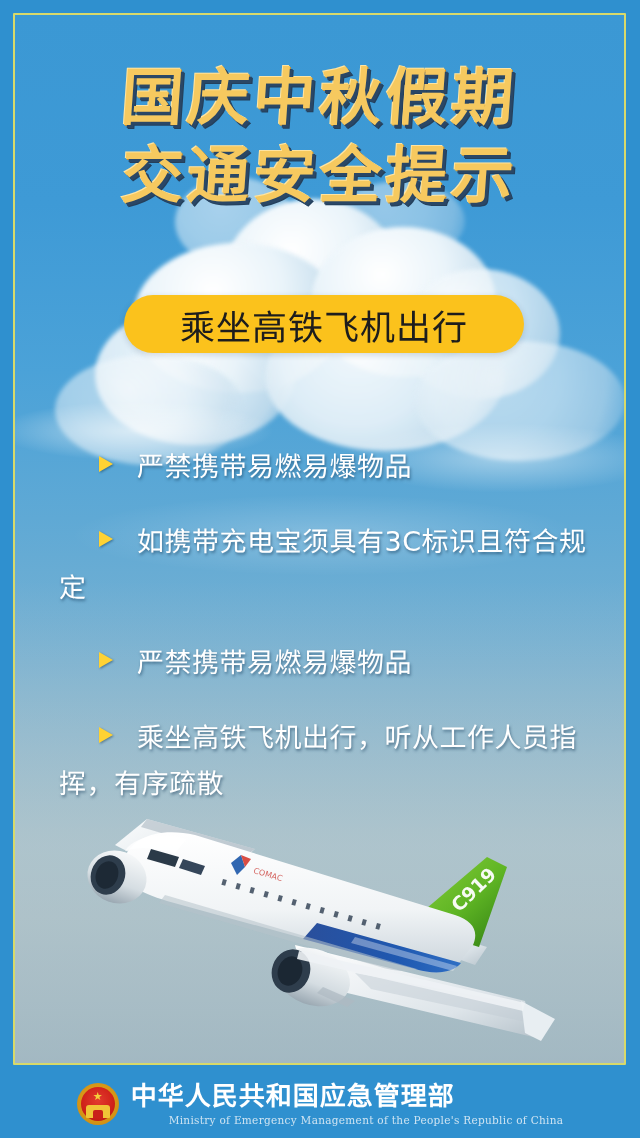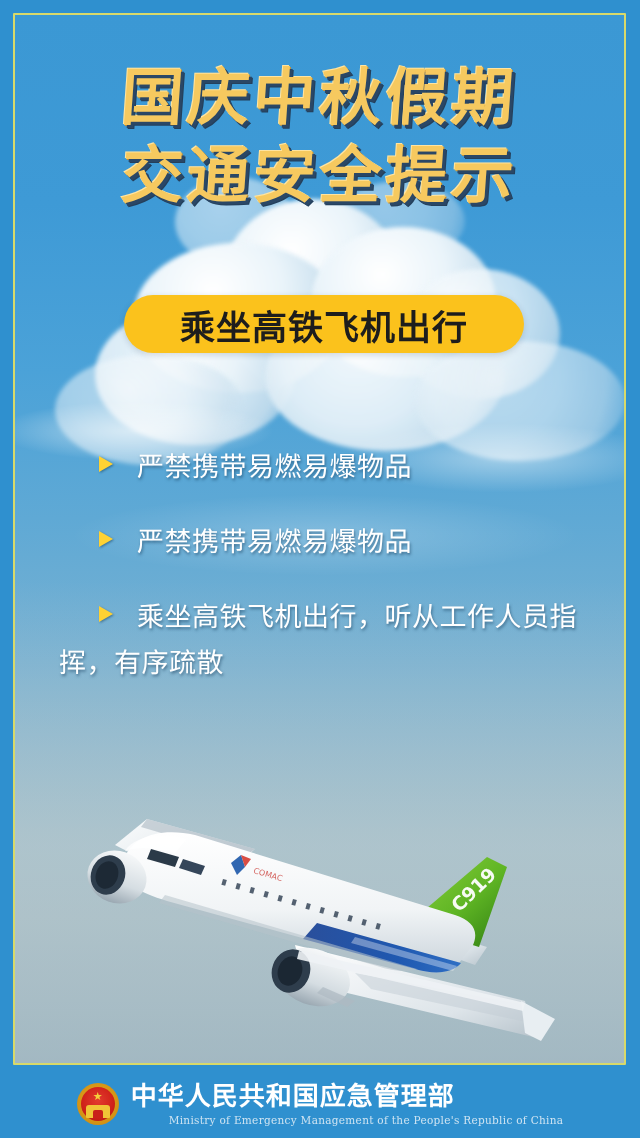--- a/index.html
+++ b/index.html
@@ -103,21 +103,21 @@
     left:109px;top:280px;
     width:400px;height:58px;
     background:#fbc21c;
     border-radius:29px;
     display:flex;align-items:center;justify-content:center;
     z-index:7;
     box-shadow:0 2px 6px rgba(20,50,80,.18);
   }
   .pill span{
     font-family:"DejaVu Sans","Liberation Sans",sans-serif;
-    font-weight:700;
+    font-weight:400;
     font-size:35px;
     letter-spacing:1px;
     color:#1d1d1d;
     white-space:nowrap;
   }
 
   
   .list{
     position:absolute;
     left:44px;right:30px;top:400px;
@@ -332,20 +332,24 @@
       <span>乘坐高铁飞机出行</span>
     </div>
 
     <div class="list">
       <div class="item">
         <span class="tri"></span>
         <span class="txt">严禁携带易燃易爆物品</span>
       </div>
       <div class="item">
         <span class="tri"></span>
+        <span class="txt">如携带充电宝须具有3C标识且符合规定</span>
+      </div>
+      <div class="item">
+        <span class="tri"></span>
         <span class="txt">严禁携带易燃易爆物品</span>
       </div>
       <div class="item">
         <span class="tri"></span>
         <span class="txt">乘坐高铁飞机出行，听从工作人员指挥，有序疏散</span>
       </div>
     </div>
 
   </div>
 

